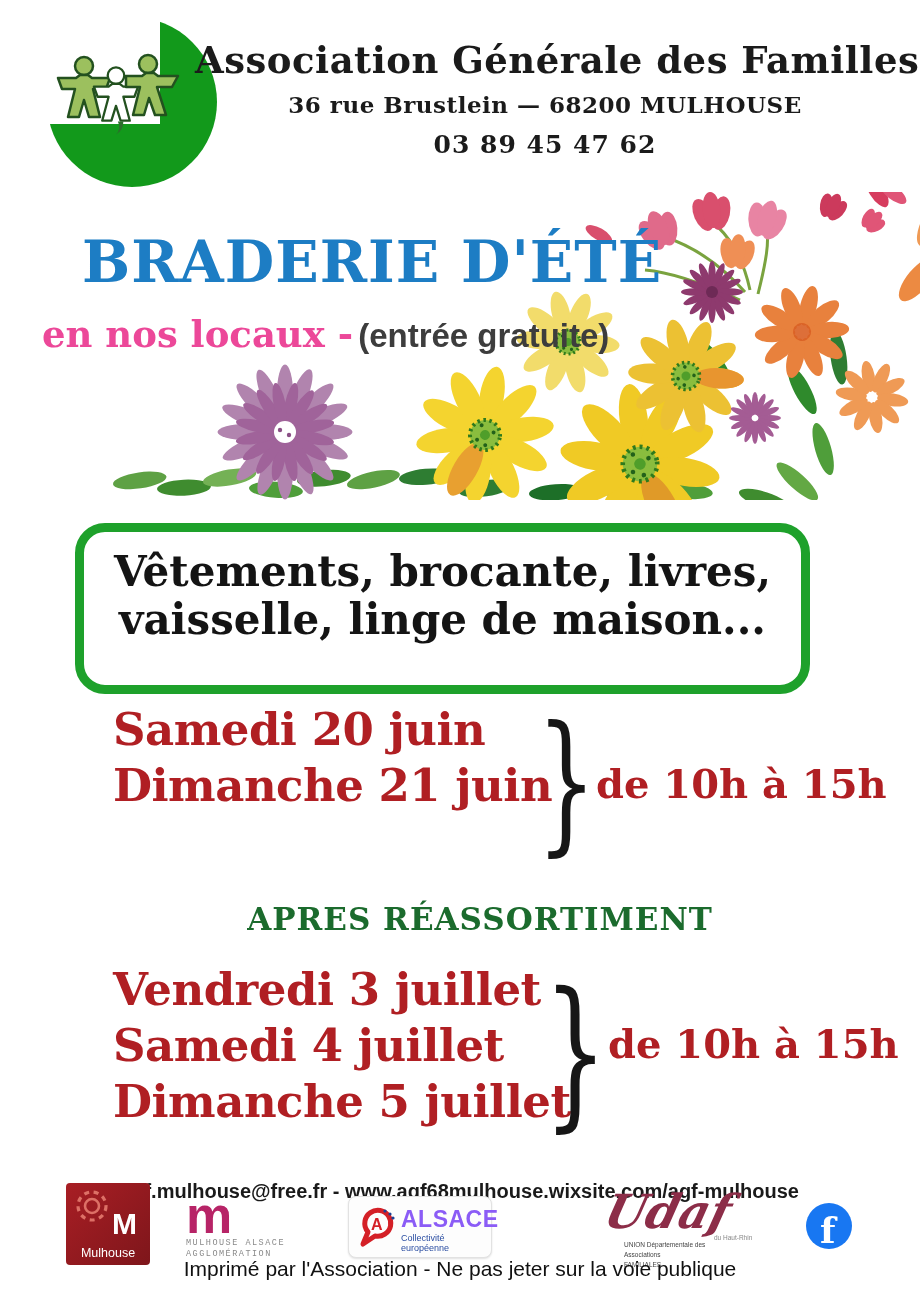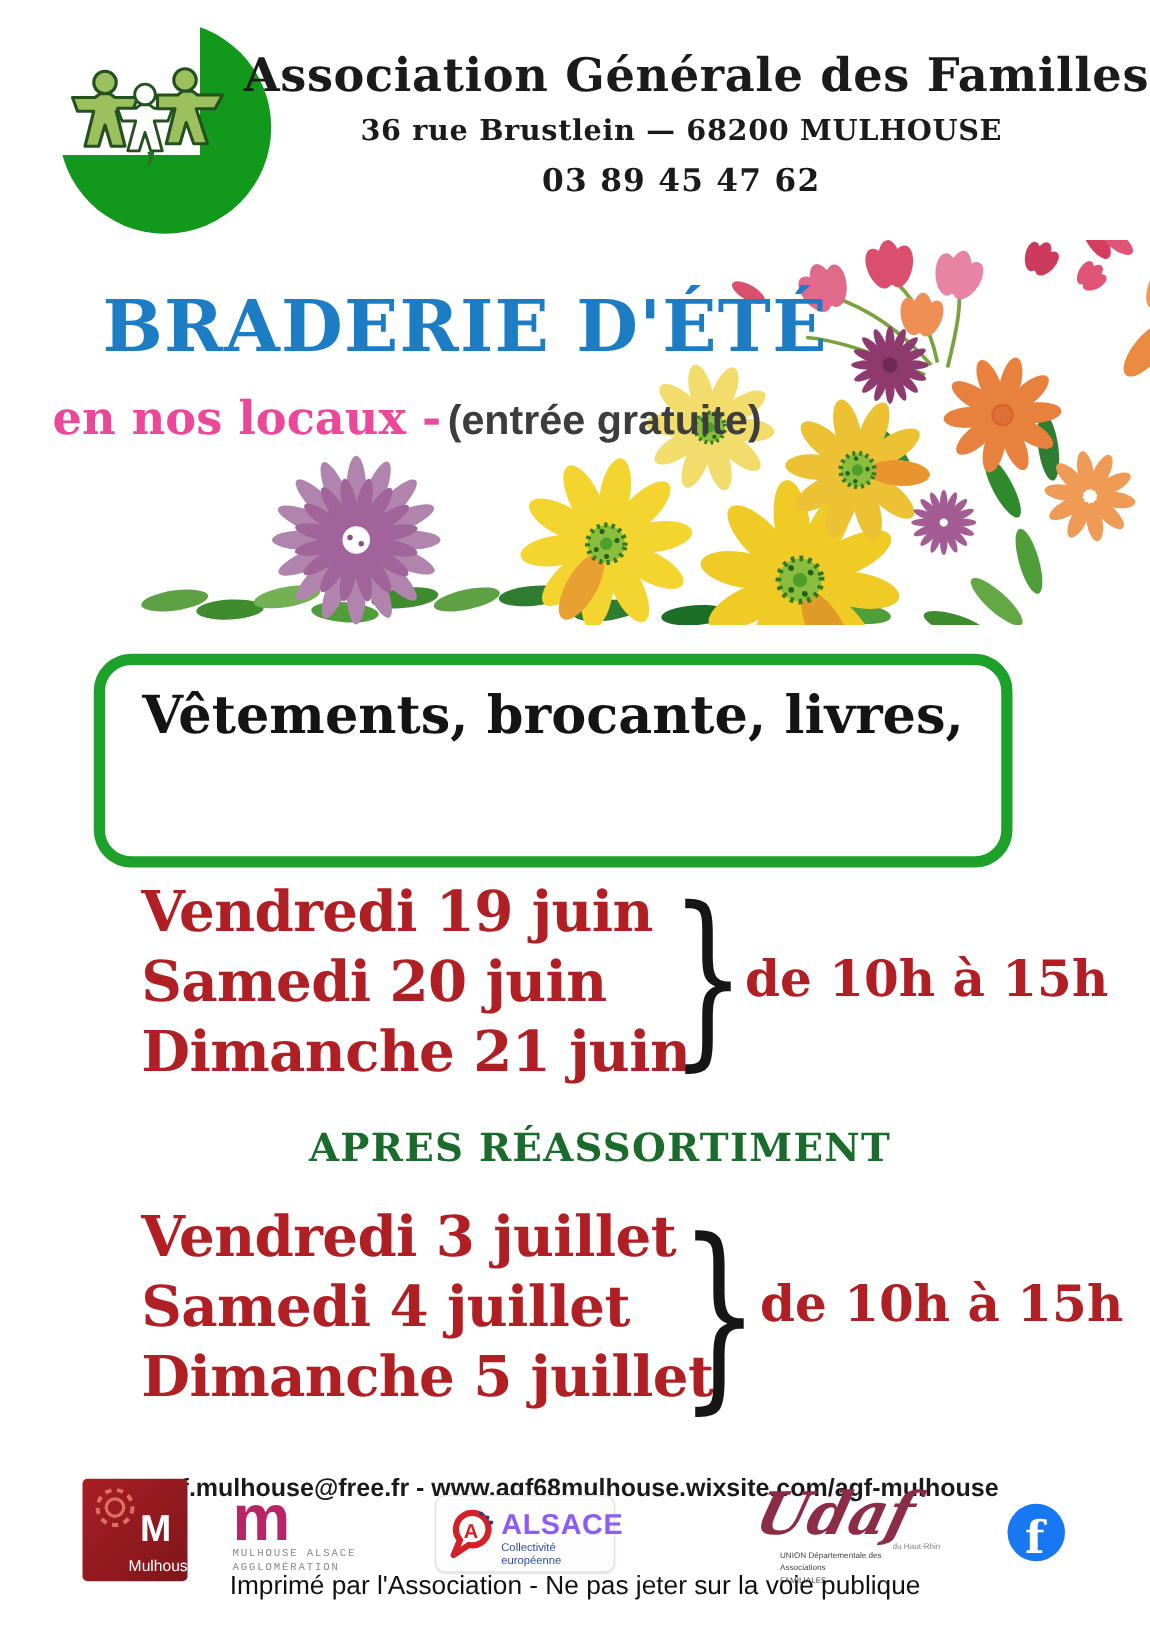--- a/index.html
+++ b/index.html
@@ -47,21 +47,21 @@
            font-family:"Liberation Sans",sans-serif;font-size:20px;font-weight:bold;color:#1a1a1a;}
   .imprint{left:0;top:1257px;width:920px;text-align:center;font-family:"Liberation Sans",sans-serif;
            font-size:21px;color:#111;}
 
   .logo-mulhouse{left:66px;top:1183px;width:84px;height:82px;border-radius:4px;
                  background:linear-gradient(135deg,#a81e24,#7e161b);}
   .mul-gear{position:absolute;left:5px;top:4px;}
   .mul-m{position:absolute;left:46px;top:24px;color:#fff;font-size:30px;font-weight:bold;
          font-family:"Liberation Sans",sans-serif;}
   .mul-label{position:absolute;left:0;bottom:5px;width:100%;text-align:center;color:#fff;
-             font-family:"Liberation Sans",sans-serif;font-size:12.5px;padding-left:22px;}
+             font-family:"Liberation Sans",sans-serif;font-size:12.5px;}
 
   .logo-m2a{left:186px;top:1198px;width:120px;text-align:left;}
   .m2a-m{font-family:"Liberation Sans",sans-serif;font-size:52px;font-weight:bold;color:#b72467;
          line-height:34px;letter-spacing:-2px;}
   .m2a-sub{font-family:"Liberation Mono",monospace;font-size:8.5px;color:#8a8a8a;
            letter-spacing:1.5px;line-height:1.35;margin-top:6px;}
 
   .logo-alsace{left:348px;top:1196px;width:142px;height:60px;background:#fdfdfd;
                border:1px solid #e2e2e2;border-radius:8px;box-shadow:0 1px 2px rgba(0,0,0,.12);}
   .alsace-mark{position:absolute;left:6px;top:8px;}
@@ -257,24 +257,24 @@
   </svg>
 
   <div class="abs braderie">BRADERIE D'ÉTÉ</div>
   <div class="abs venue-line">
     <span class="venue">en nos locaux -</span>
     <span class="entry">(entrée gratuite)</span>
   </div>
 
   <div class="abs items-box">
     <div class="items-line">Vêtements, brocante, livres,</div>
+    <div class="items-line">vaisselle, linge de maison...</div>
   </div>
 
   <div class="abs dates dates-june">
-    <div>Vendredi 19 juin</div>
     <div>Samedi 20 juin</div>
     <div>Dimanche 21 juin</div>
   </div>
   <div class="abs brace brace-june">}</div>
   <div class="abs timetext time-june">de 10h à 15h</div>
 
   <div class="abs restock">APRES RÉASSORTIMENT</div>
 
   <div class="abs dates dates-july">
     <div>Vendredi 3 juillet</div>

